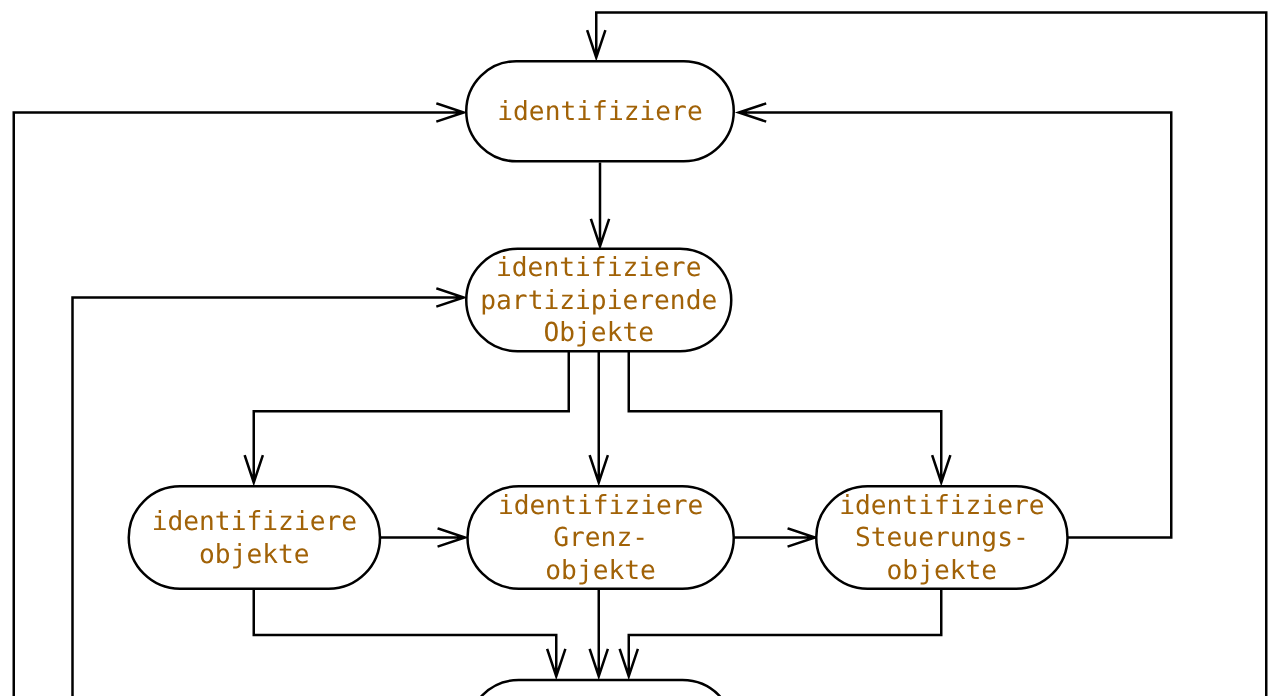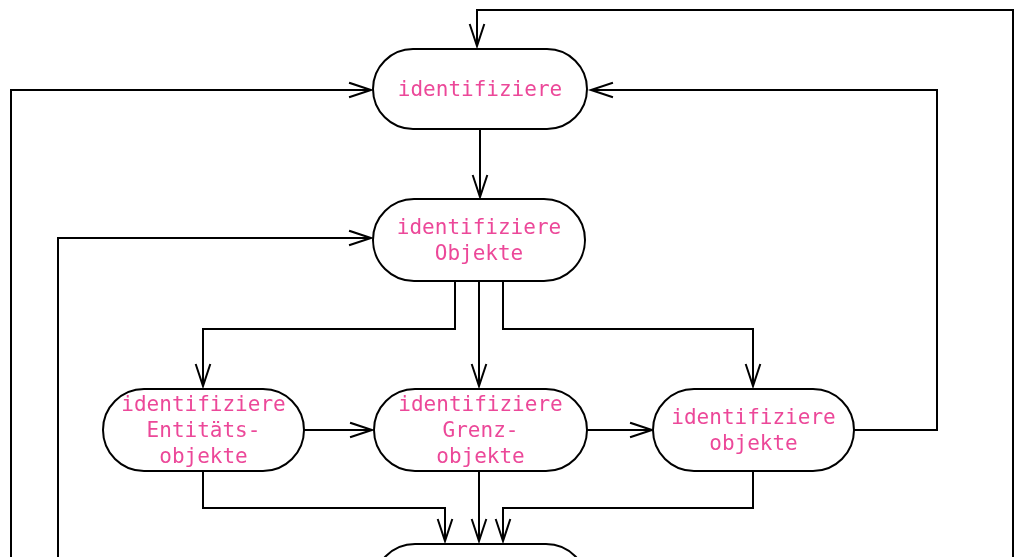--- a/index.html
+++ b/index.html
@@ -35,21 +35,21 @@
     background: #ffffff;
     border: 2.5px solid #000000;
     border-radius: 42px;
     display: flex;
     flex-direction: column;
     align-items: center;
     justify-content: center;
     text-align: center;
     font-size: 21px;
     line-height: 26px;
-    color: #ec4899;
+    color: #a16207;
     white-space: nowrap;
   }
 </style>
 </head>
 <body>
 
 <div class="canvas">
 
   <svg class="connector-layer" viewBox="0 0 1024 557" xmlns="http://www.w3.org/2000/svg">
 
@@ -79,35 +79,36 @@
 
     <path d="M753,471 L753,508 L503,508 L503,540 M496,520 L503,541 L510,520"></path>
   </svg>
 
   <div class="node" style="left:372px; top:48px; width:216px; height:82px;">
     <span>identifiziere</span>
   </div>
 
   <div class="node" style="left:372px; top:198px; width:214px; height:84px;">
     <span>identifiziere</span>
+    <span>partizipierende</span>
     <span>Objekte</span>
   </div>
 
   <div class="node" style="left:102px; top:388px; width:203px; height:84px;">
     <span>identifiziere</span>
-    <span>Entitäts-</span>
     <span>objekte</span>
   </div>
 
   <div class="node" style="left:373px; top:388px; width:215px; height:84px;">
     <span>identifiziere</span>
     <span>Grenz-</span>
     <span>objekte</span>
   </div>
 
   <div class="node" style="left:652px; top:388px; width:203px; height:84px;">
     <span>identifiziere</span>
+    <span>Steuerungs-</span>
     <span>objekte</span>
   </div>
 
   <div class="node" style="left:373px; top:543px; width:215px; height:84px;"></div>
 
 </div>
 
 </body></html>

